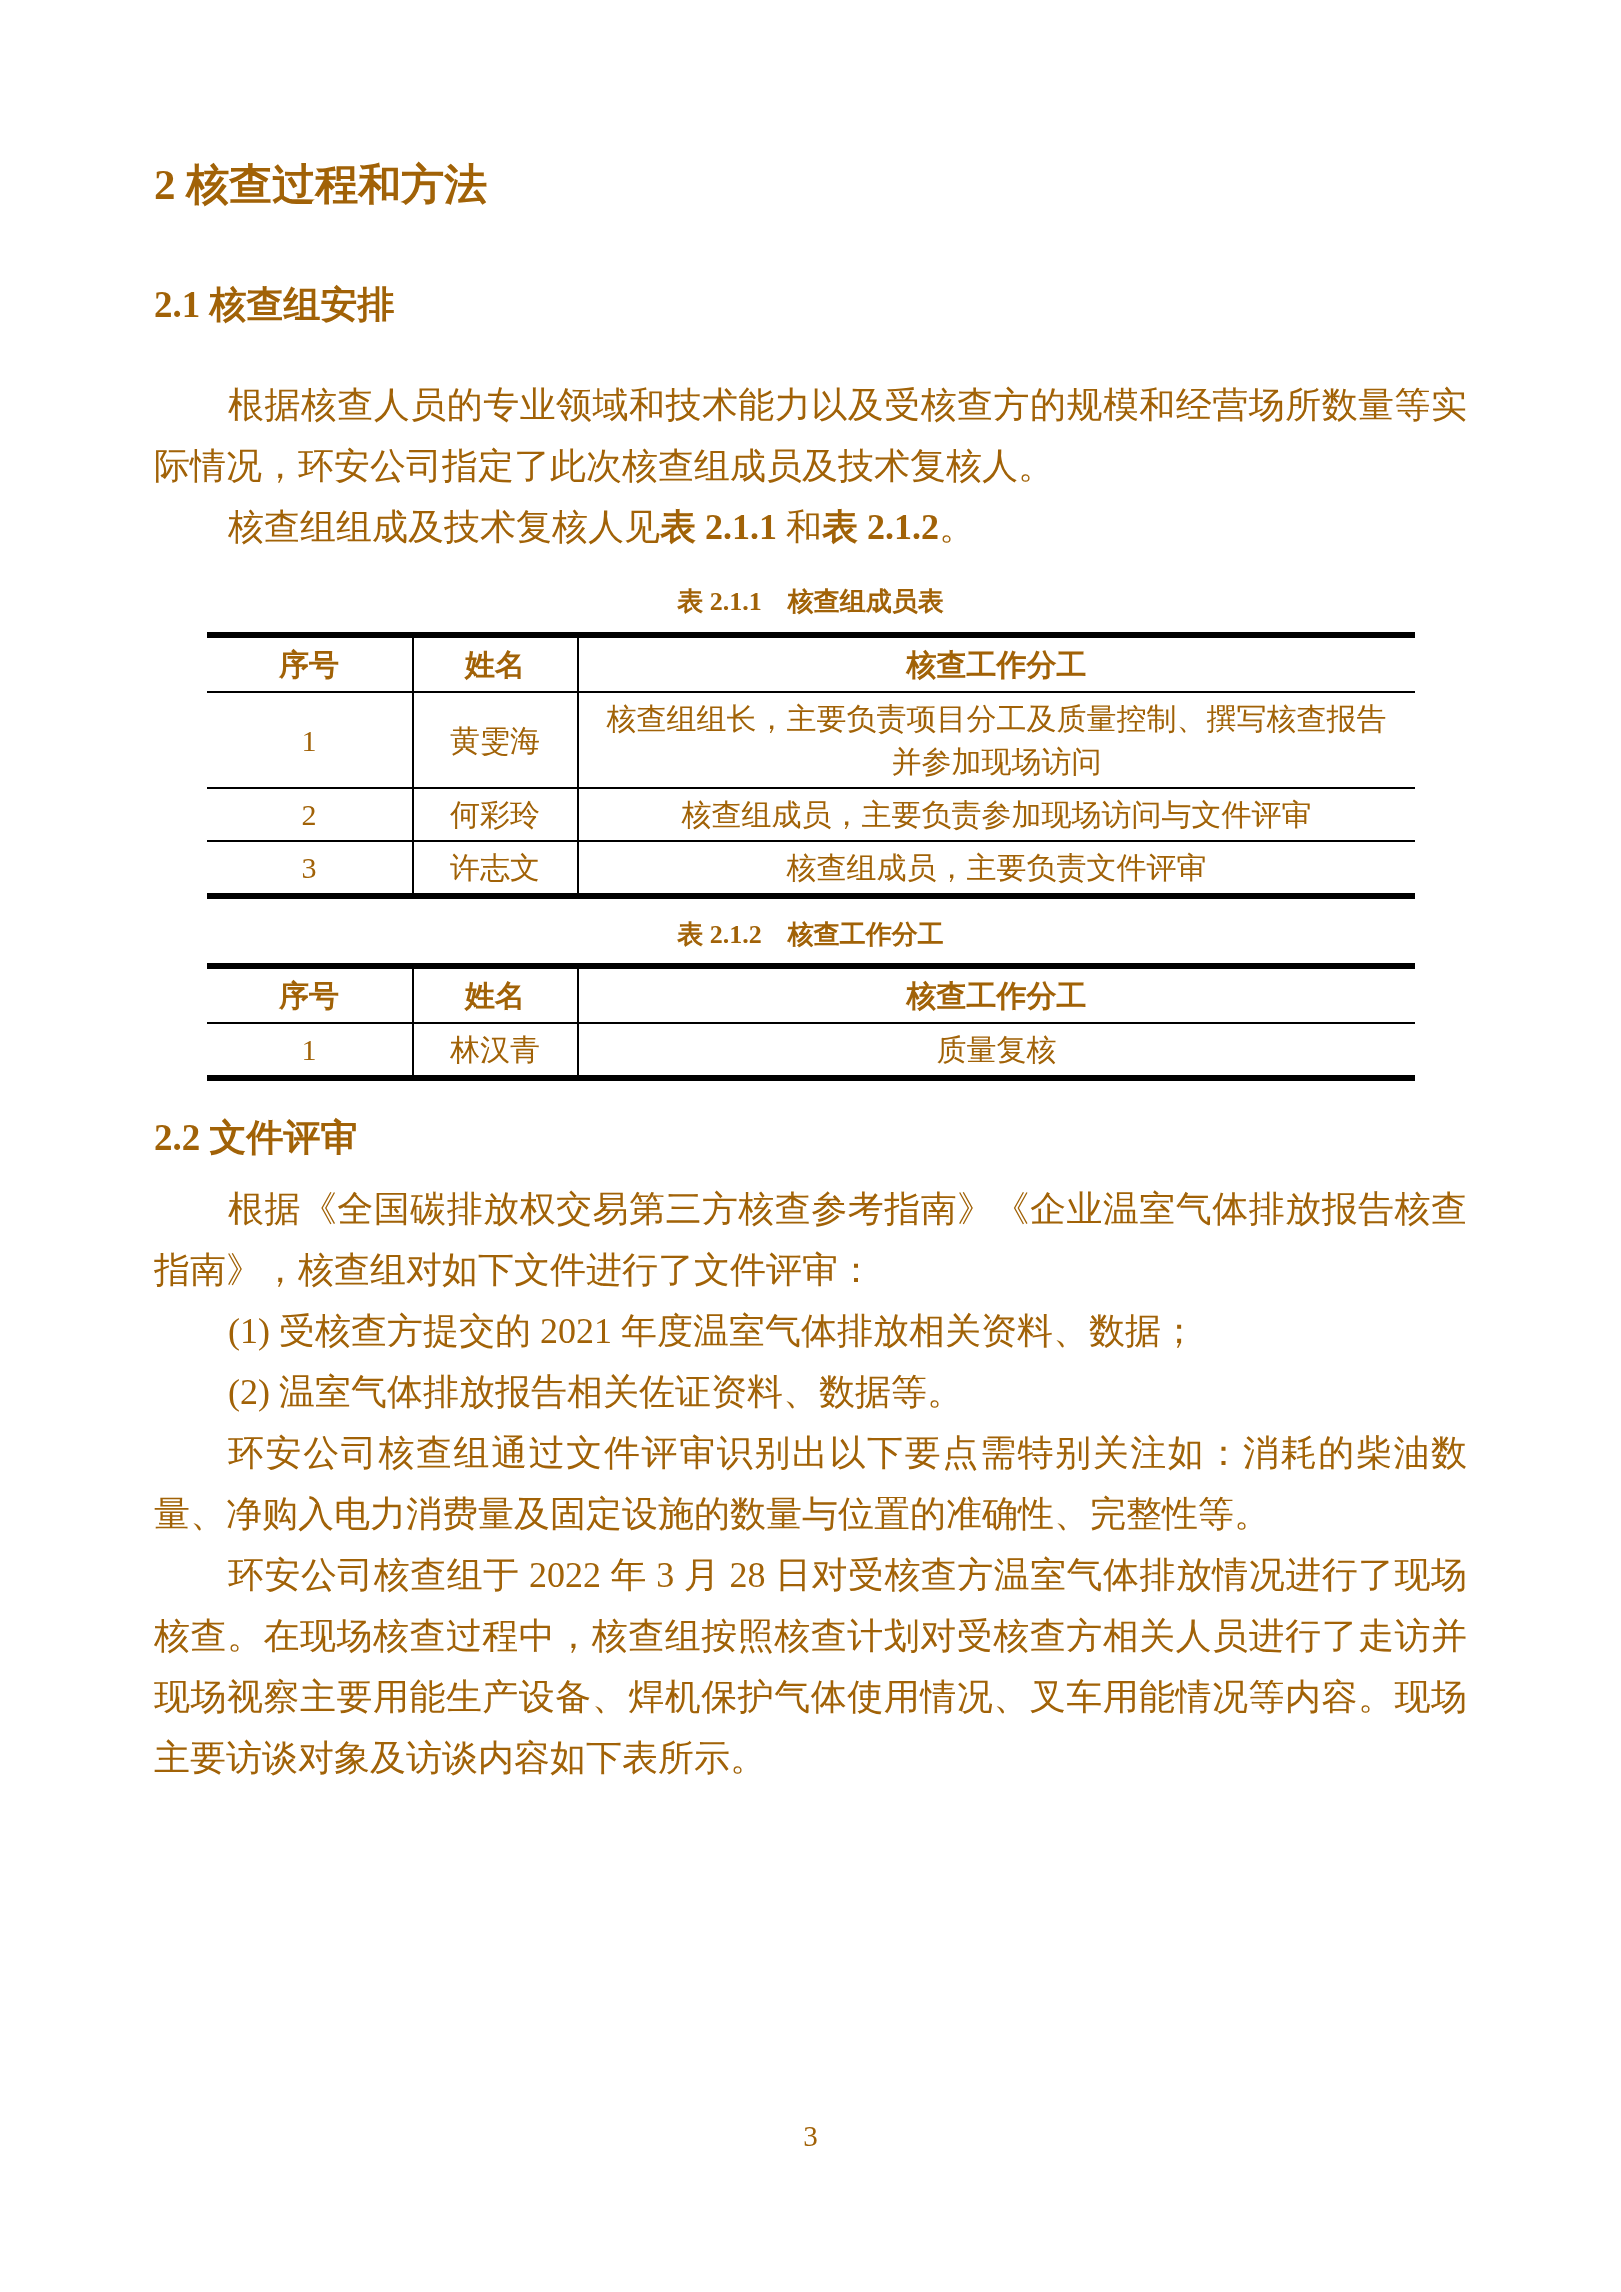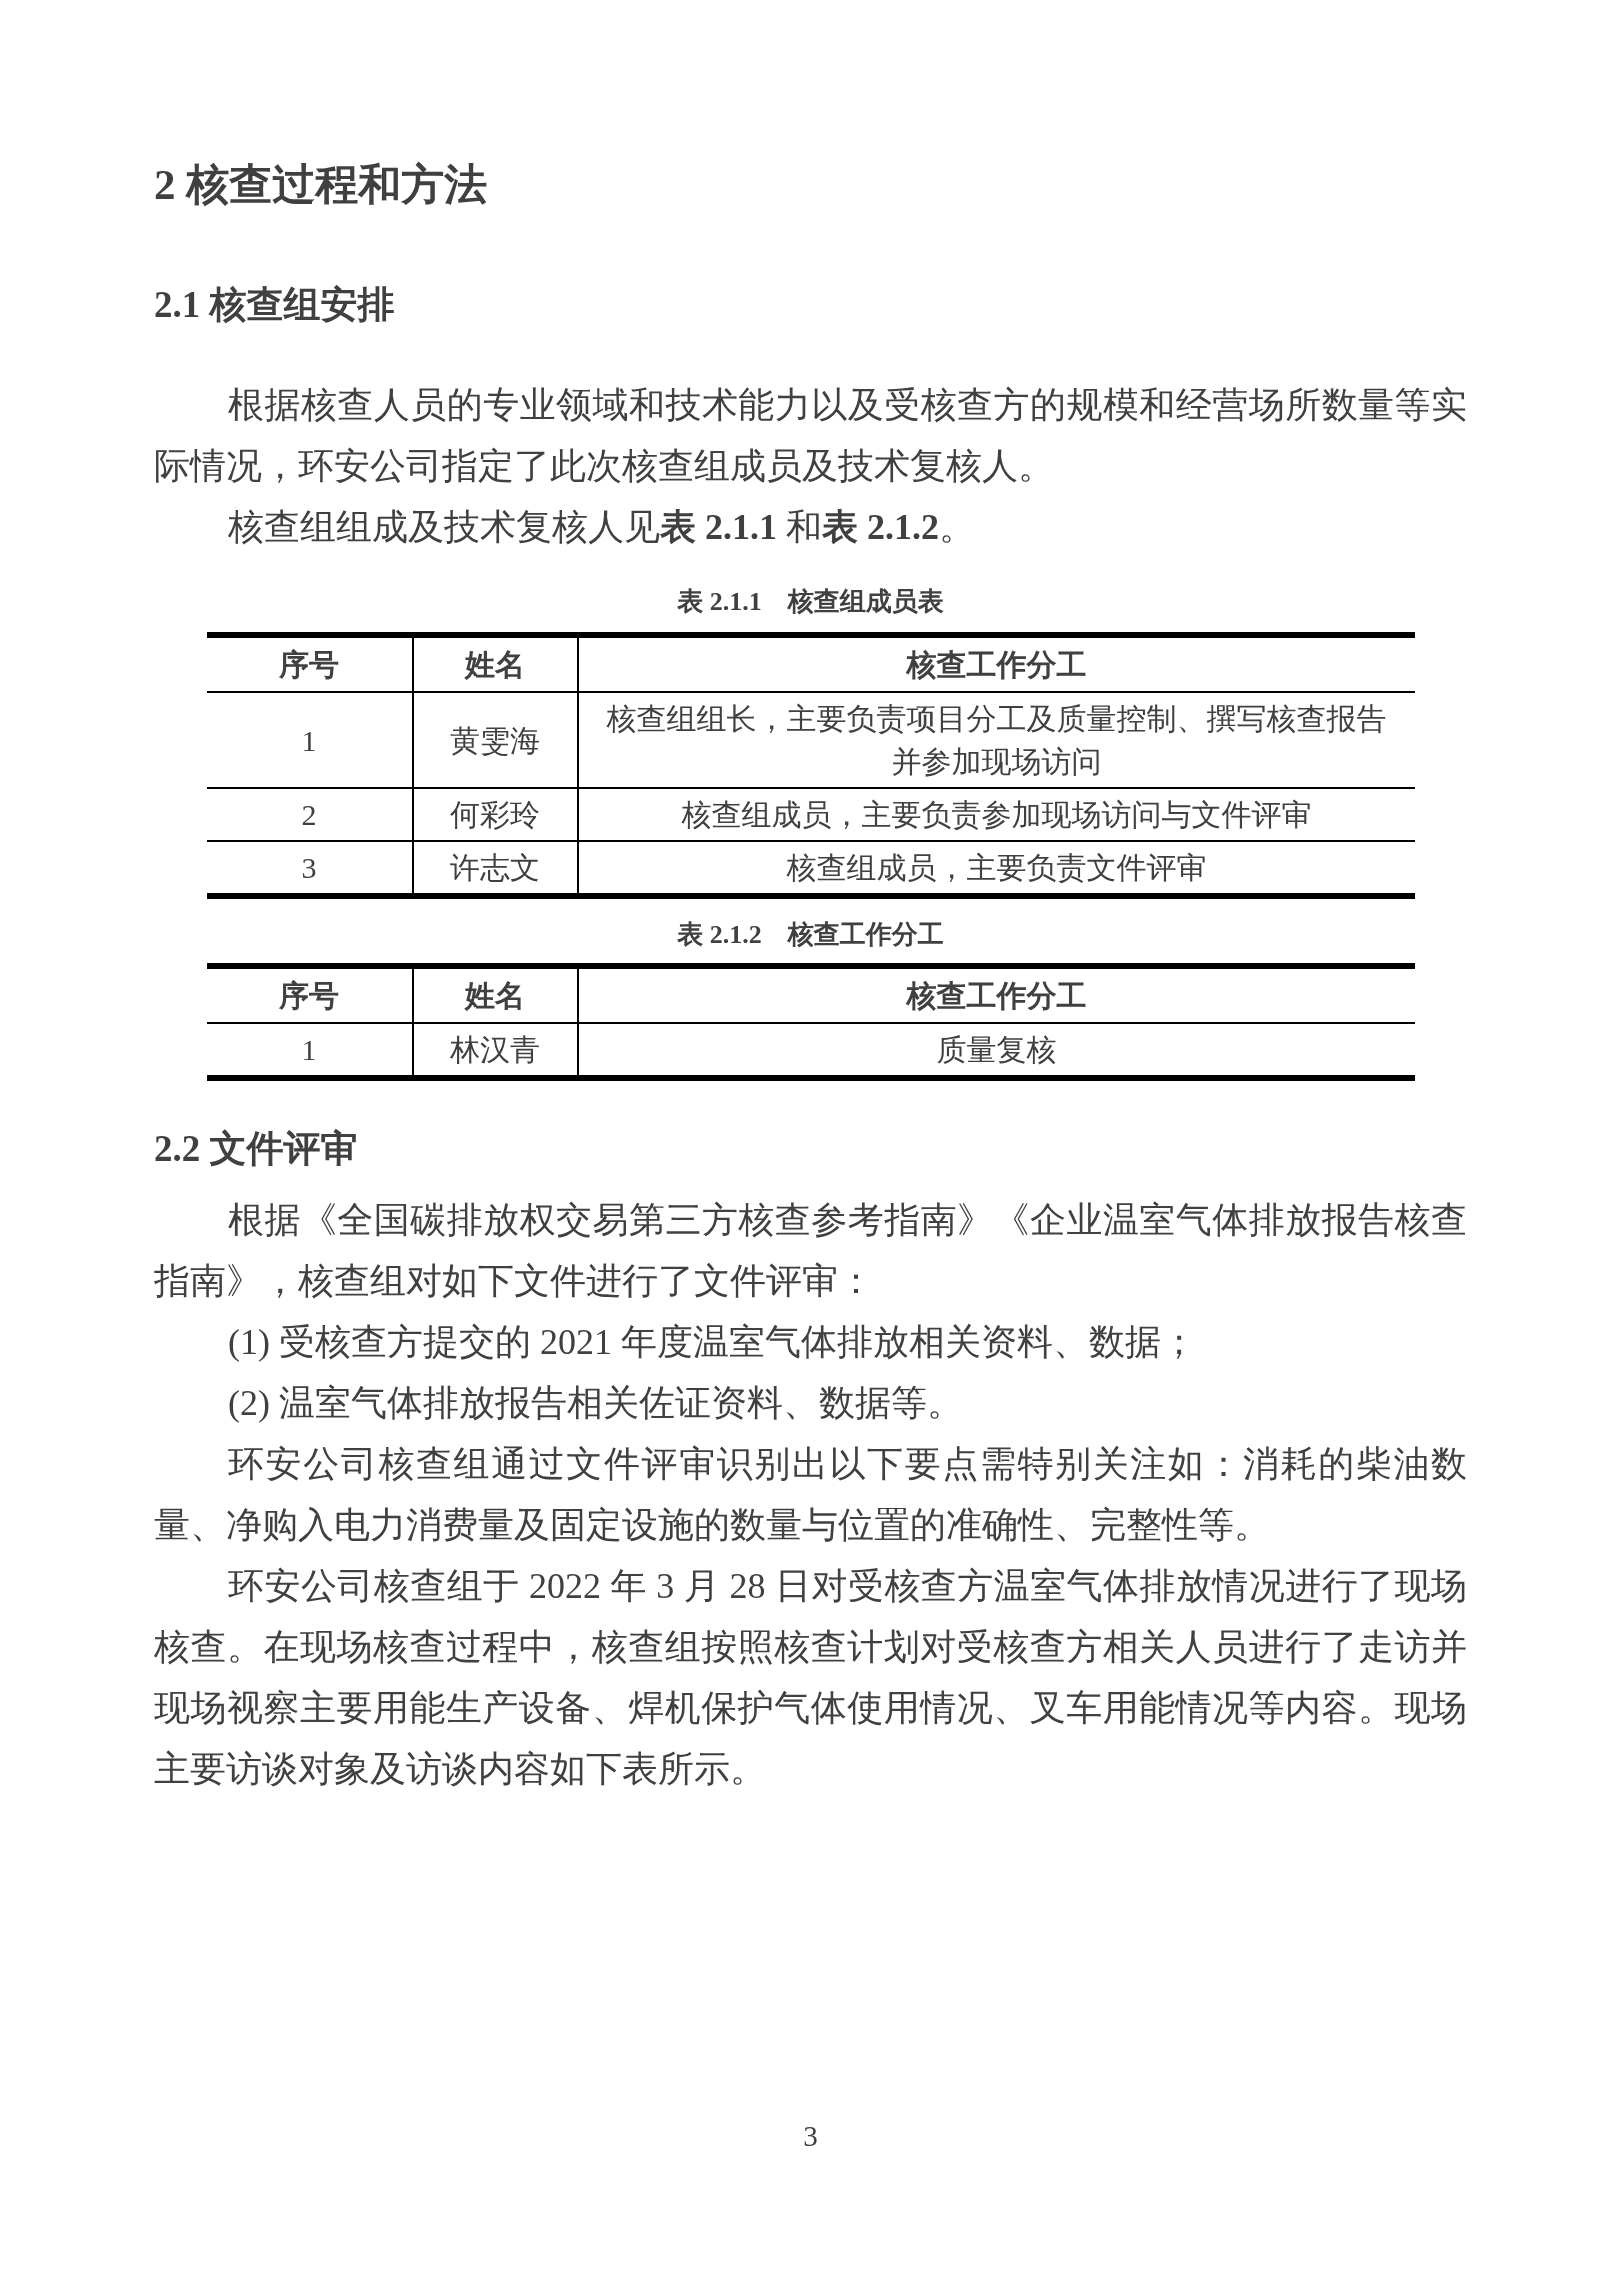--- a/index.html
+++ b/index.html
@@ -5,36 +5,36 @@
   html, body { margin: 0; padding: 0; background: #e8e8e8; }
   .page {
     position: relative;
     width: 1621px;
     height: 2293px;
     margin: 0 auto;
     background: #ffffff;
     box-sizing: border-box;
     padding: 159px 154px 0 154px;
     font-family: "Liberation Serif", "DejaVu Serif", serif;
-    color: #404040;
+    color: #a16207;
     overflow: hidden;
   }
   .h1 {
     font-size: 43px;
     font-weight: bold;
     line-height: 51px;
     margin: 0 0 71px 0;
   }
   .h2 {
     font-size: 37px;
     font-weight: bold;
     line-height: 47px;
     margin: 0 0 47px 0;
   }
-  .h2-22 { margin-top: 44px; margin-bottom: 17.6px; }
+  .h2-22 { margin-top: 33px; margin-bottom: 17.6px; }
   .h2-23 { margin-top: 49px; margin-bottom: 37px; }
   .body-p {
     font-size: 36px;
     line-height: 61px;
     text-align: justify;
     margin: 0;
   }
   .indent { text-indent: 74px; }
   .table-caption {
     text-align: center;

